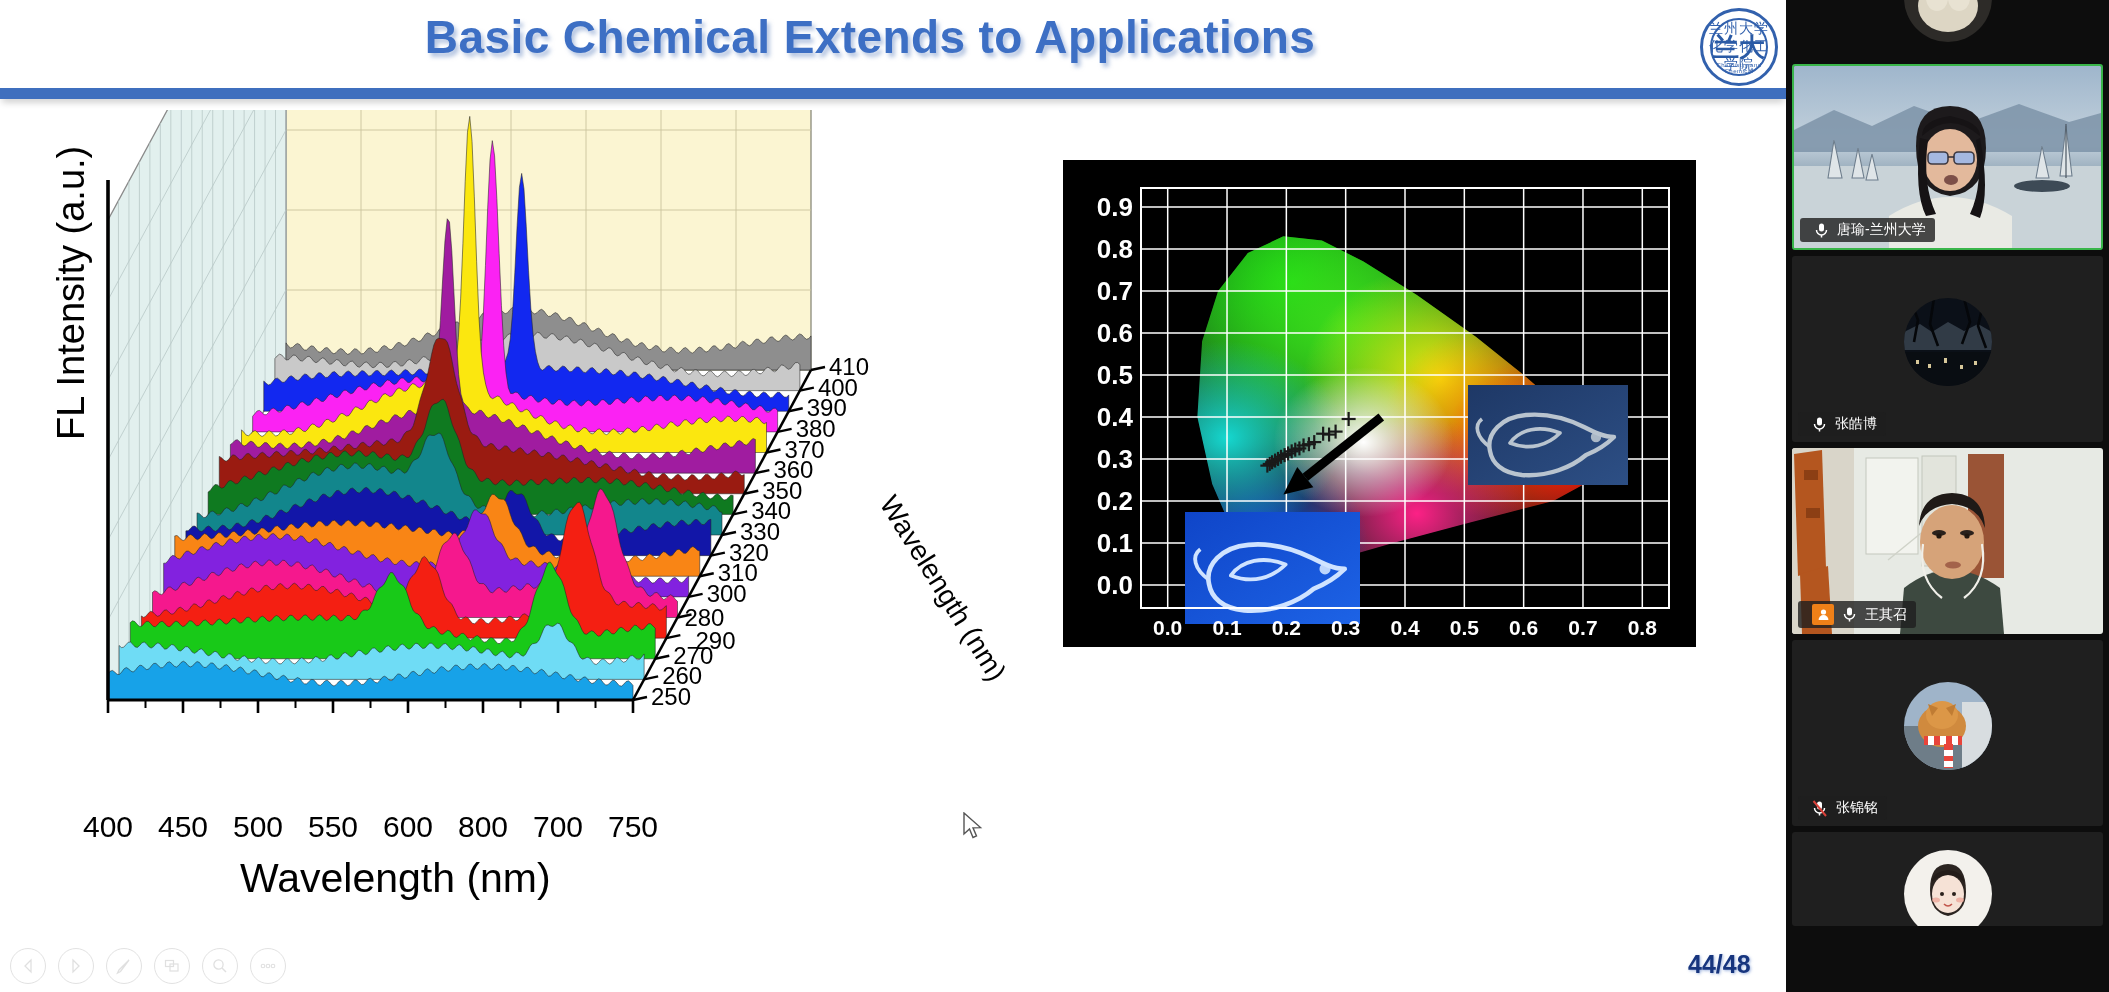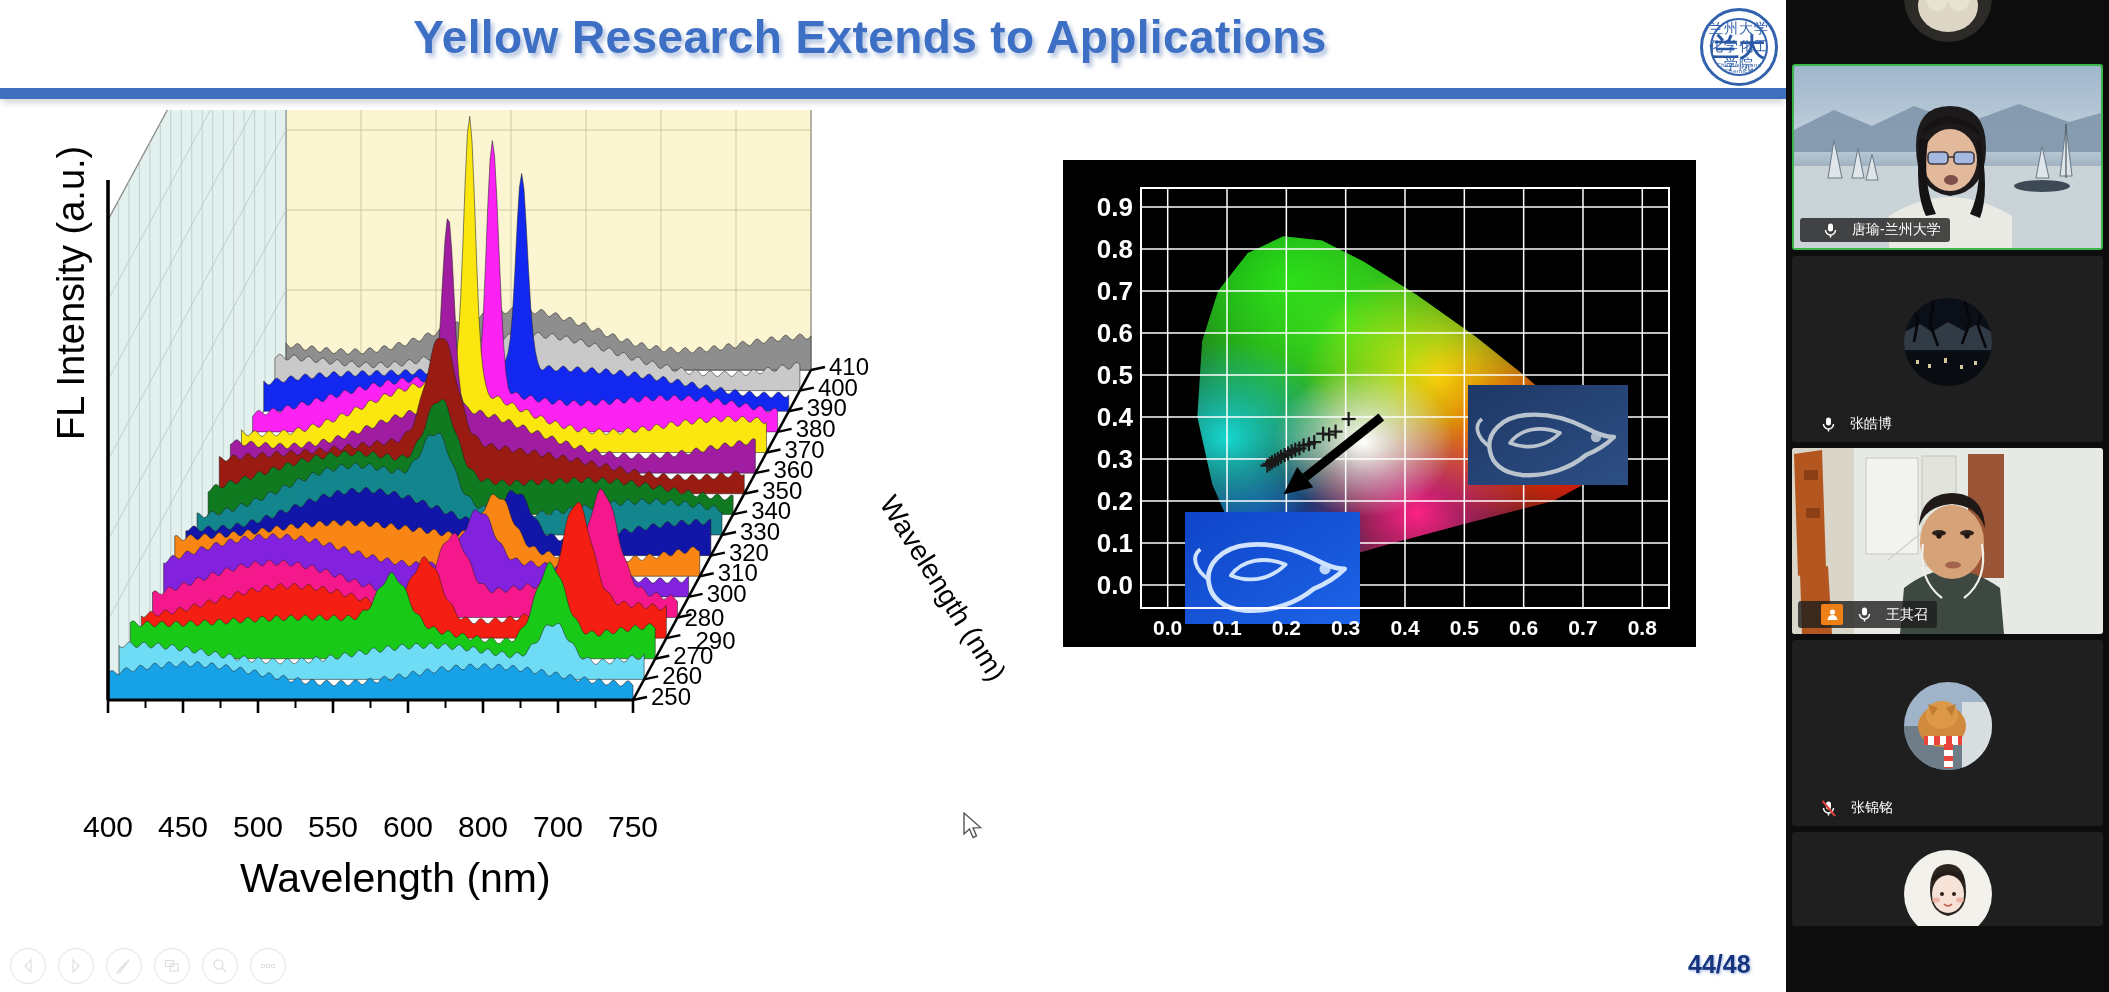--- a/index.html
+++ b/index.html
@@ -53,42 +53,42 @@
   
   #toolbar{position:absolute;left:10px;top:948px;display:flex;gap:12px;align-items:center;}
   .tbtn{width:36px;height:36px;border-radius:50%;border:1.6px solid #e2e2e2;background:transparent;
      display:flex;align-items:center;justify-content:center;box-sizing:border-box;}
 
   
   #sidebar{position:absolute;left:1786px;top:0;width:323px;height:992px;background:#0d0d0d;overflow:hidden;}
   .vtile{position:relative;width:311px;height:186px;margin:6px auto 0;background:#1f1f1f;border-radius:3px;
      overflow:hidden;box-sizing:border-box;}
   .vtile.active{border:2px solid #39b54a;}
-  .namechip{position:absolute;left:6px;bottom:6px;display:flex;align-items:center;gap:14px;
-     background:rgba(30,30,30,.8);padding:3px 9px 3px 23px;border-radius:3px;}
+  .namechip{position:absolute;left:6px;bottom:6px;display:flex;align-items:center;gap:8px;
+     background:rgba(30,30,30,.8);padding:3px 9px 3px 14px;border-radius:3px;}
   .namechip .nm{color:#fff;font-size:14px;font-family:"Liberation Sans",sans-serif;white-space:nowrap;}
   .hostbadge{width:22px;height:21px;background:#ef8018;border-radius:2px;display:flex;align-items:center;justify-content:center;}
   .avatar{position:absolute;left:50%;top:46%;transform:translate(-50%,-50%);width:88px;height:88px;border-radius:50%;overflow:hidden;}
 
   #speakbar{position:relative;width:311px;height:44px;margin:6px auto 0;background:#2b2b2b;border-radius:6px;
      display:flex;align-items:center;padding:0 8px;box-sizing:border-box;gap:9px;}
   #speaktext{color:#fff;font-size:16px;font-family:"Liberation Sans",sans-serif;white-space:nowrap;overflow:hidden;flex:1;}
   .sep{width:1px;height:22px;background:#585858;}
   .chev{color:#5a5a5a;font-size:19px;}
   #topstrip{position:relative;width:323px;height:58px;background:#0d0d0d;overflow:hidden;}
 </style>
 </head>
 <body>
 
 <div id="root">
 
   <div id="slide">
 
     <div id="title-bar">
-      <div id="slide-title">Yellow Research Extends to Applications</div>
+      <div id="slide-title">Basic Chemical Extends to Applications</div>
       <div id="seal">
         <div class="ring2"></div>
         <div class="arc-t">兰州大学化学化工学院</div>
         <div class="glyph">兰大</div>
         <div class="arc-b">Chemistry and Chemical</div>
       </div>
       <div id="title-rule"></div>
     </div>
 
     <div id="plot3d">

